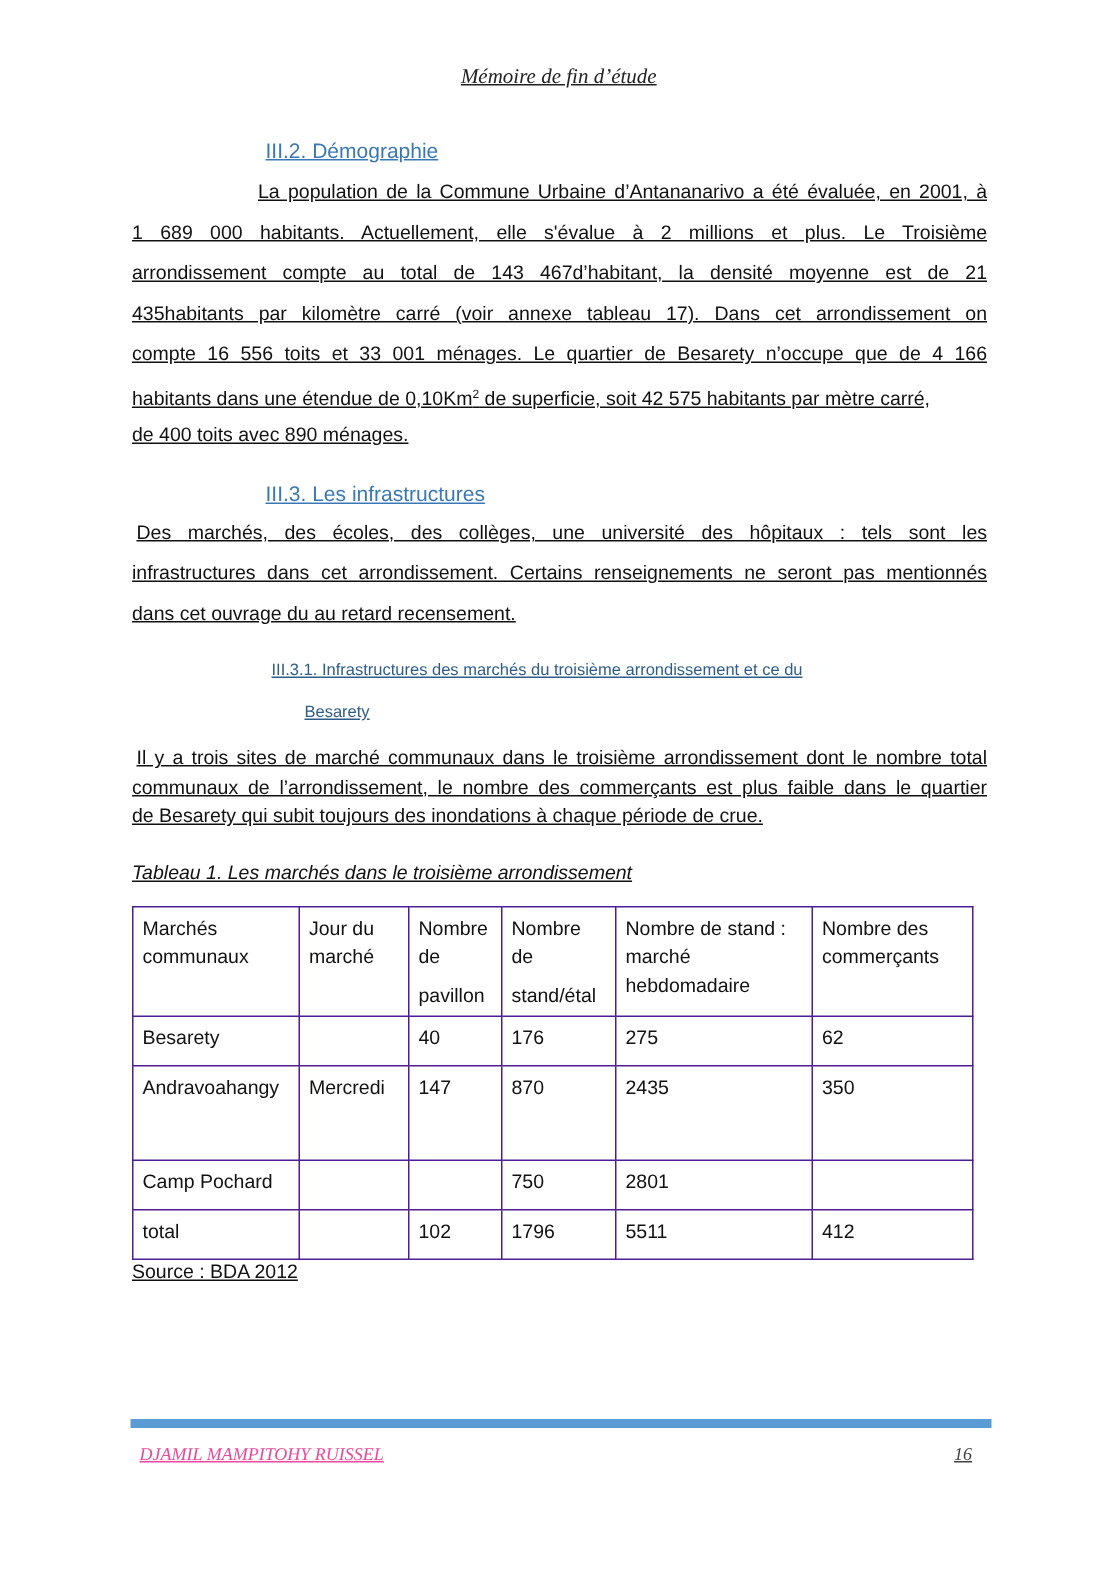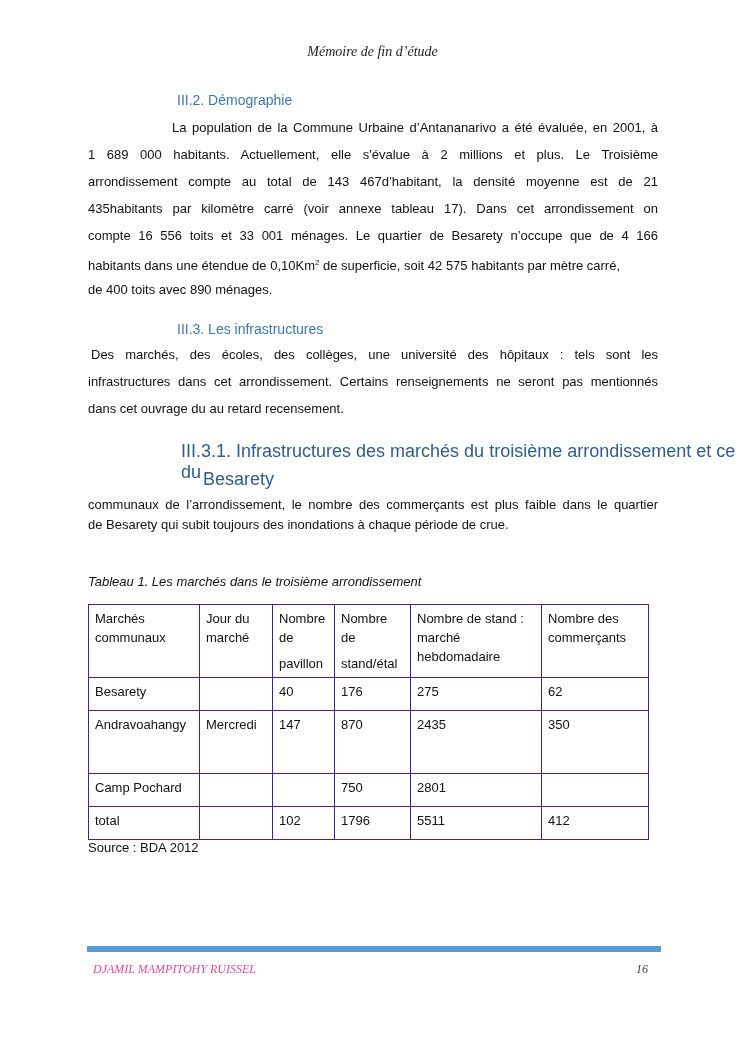--- a/index.html
+++ b/index.html
@@ -1,22 +1,22 @@
 <!DOCTYPE html>
 <html><head>
   <meta charset="utf-8">
   <style>
     html, body { margin: 0; padding: 0; background: #ffffff; }
     body { width: 745px; height: 1053px; position: relative; overflow: hidden;
            font-family: "Liberation Sans", sans-serif; color: #111; }
-    .abs { position: absolute; }
+    .abs { position: absolute; text-decoration: underline; }
     .header-title { top: 44px; left: 0; width: 745px; text-align: center;
       font-family: "Liberation Serif", serif; font-style: italic; font-size: 14px; color: #222; }
     .h2 { font-size: 14px; color: #3a78b5; }
-    .h3 { font-size: 18px; color: #2e5d8c; }
+    .h3 { font-size: 11px; color: #2e5d8c; }
     .para { left: 88px; width: 570px; font-size: 13px; text-align: justify; text-align-last: left; }
     .line { height: 27px; line-height: 27px; white-space: nowrap; display: block; text-align: justify; text-align-last: justify; }
     .line.last { text-align-last: left; }
     .tight .line { height: 19.5px; line-height: 19.5px; }
     .caption { left: 88px; top: 574px; font-style: italic; font-size: 13px; text-align: center; }
     table.markets { position: absolute; left: 88px; top: 604px; border-collapse: collapse; font-size: 13px; }
     table.markets td { border: 1px solid #4c1d95; vertical-align: top; padding: 4px 6px; line-height: 19px; }
     .source { left: 88px; top: 840px; font-size: 13px; }
     .footer-bar { left: 87px; top: 946px; width: 574px; height: 6px; background: #5b9bd5; }
     .footer-left { left: 93px; top: 962px; font-family: "Liberation Serif", serif; font-style: italic; font-size: 12px; color: #ec4899; }
@@ -42,20 +42,21 @@
 <div class="abs h2" style="left:177px;top:321px;">III.3. Les infrastructures</div>
 <div class="abs para" style="top:341px;">
   <span class="line" style="padding-left:3px;">Des marchés, des écoles, des collèges, une université des hôpitaux : tels sont les</span>
   <span class="line">infrastructures dans cet arrondissement. Certains renseignements ne seront pas mentionnés</span>
   <span class="line last">dans cet ouvrage du au retard recensement.</span>
 </div>
 
 <div class="abs h3" style="left:181px;top:441px;">III.3.1. Infrastructures des marchés du troisième arrondissement et ce du</div>
 <div class="abs h3" style="left:203px;top:469px;">Besarety</div>
 <div class="abs para tight" style="top:495px;">
+  <span class="line" style="padding-left:3px;">Il y a trois sites de marché communaux dans le troisième arrondissement dont le nombre total</span>
   <span class="line">communaux de l’arrondissement, le nombre des commerçants est plus faible dans le quartier</span>
   <span class="line last">de Besarety qui subit toujours des inondations à chaque période de crue.</span>
 </div>
 
 <div class="abs caption">Tableau 1. Les marchés dans le troisième arrondissement</div>
 
 <table class="markets">
   <tbody>
       <tr style="height:72px;">
     <td style="width:98px;">

